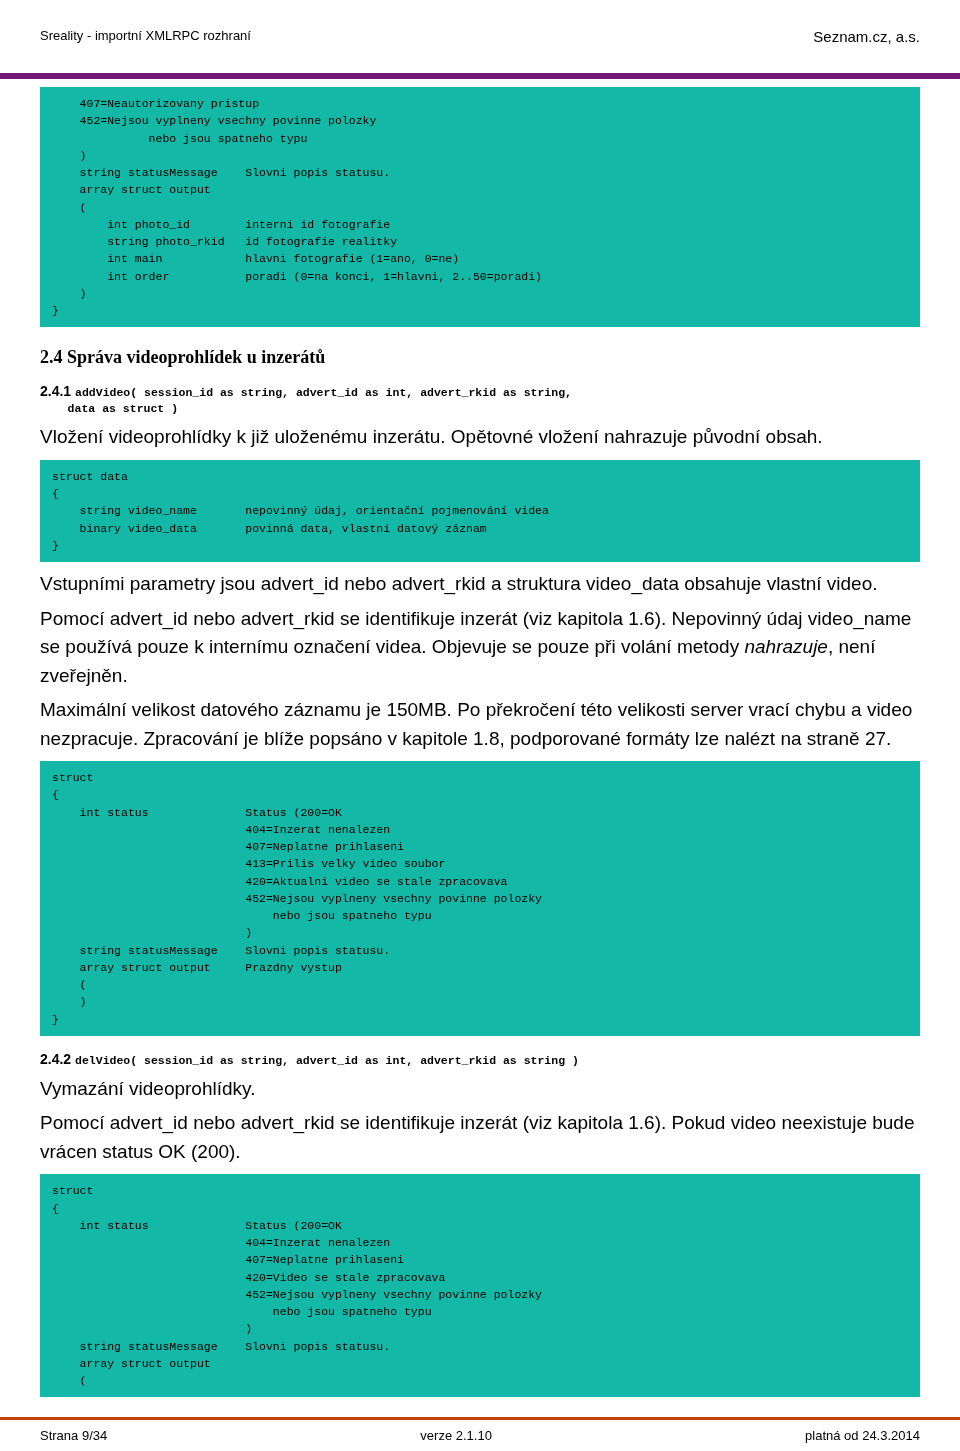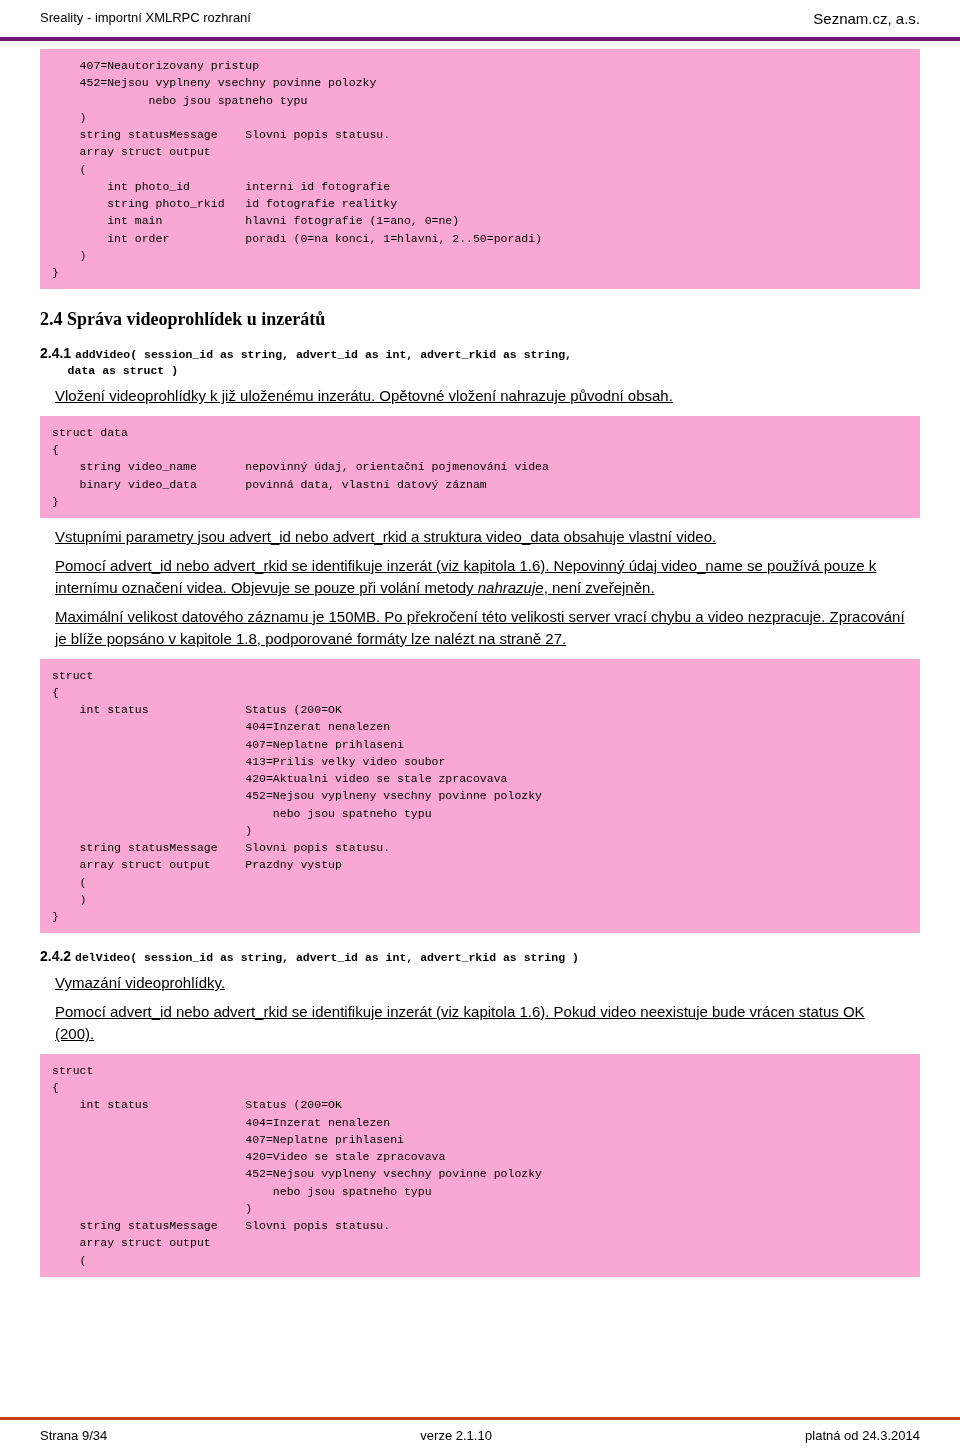--- a/index.html
+++ b/index.html
@@ -16,22 +16,22 @@
       width: 960px;
       min-height: 1451px;
       position: relative;
     }
 
     
     .header {
       display: flex;
       justify-content: space-between;
       align-items: flex-start;
-      padding: 10px 40px;
-      border-bottom: 4px solid #701a75;
+      padding: 28px 40px;
+      border-bottom: 6px solid #701a75;
       margin-bottom: 0;
     }
 
     .header-title {
       font-size: 13px;
       font-weight: normal;
     }
 
     .header-logo {
       font-size: 15px;
@@ -51,21 +51,21 @@
       font-size: 13px;
     }
 
     
     pre, code {
       font-family: 'Courier New', Courier, monospace;
       font-size: 11.5px;
     }
 
     pre {
-      background: #f9a8d4;
+      background: #14b8a6;
       padding: 8px 12px;
       margin: 8px 0;
       line-height: 1.5;
       white-space: pre;
     }
 
     
     .section-heading {
       font-size: 18px;
       font-weight: bold;
@@ -73,24 +73,23 @@
       font-family: Liberation Serif, serif;
     }
 
     .subsection-heading {
       font-size: 14px;
       font-weight: bold;
       margin: 15px 0 8px 0;
     }
 
     p {
-      margin: 6px 15px;
+      margin: 6px 0;
       line-height: 1.5;
-      font-size: 15px;
-      text-decoration: underline;
+      font-size: 19px;
     }
 
     .content-section {
       padding: 0 40px;
     }
 
     .italic-text {
       font-style: italic;
     }
   </style>

